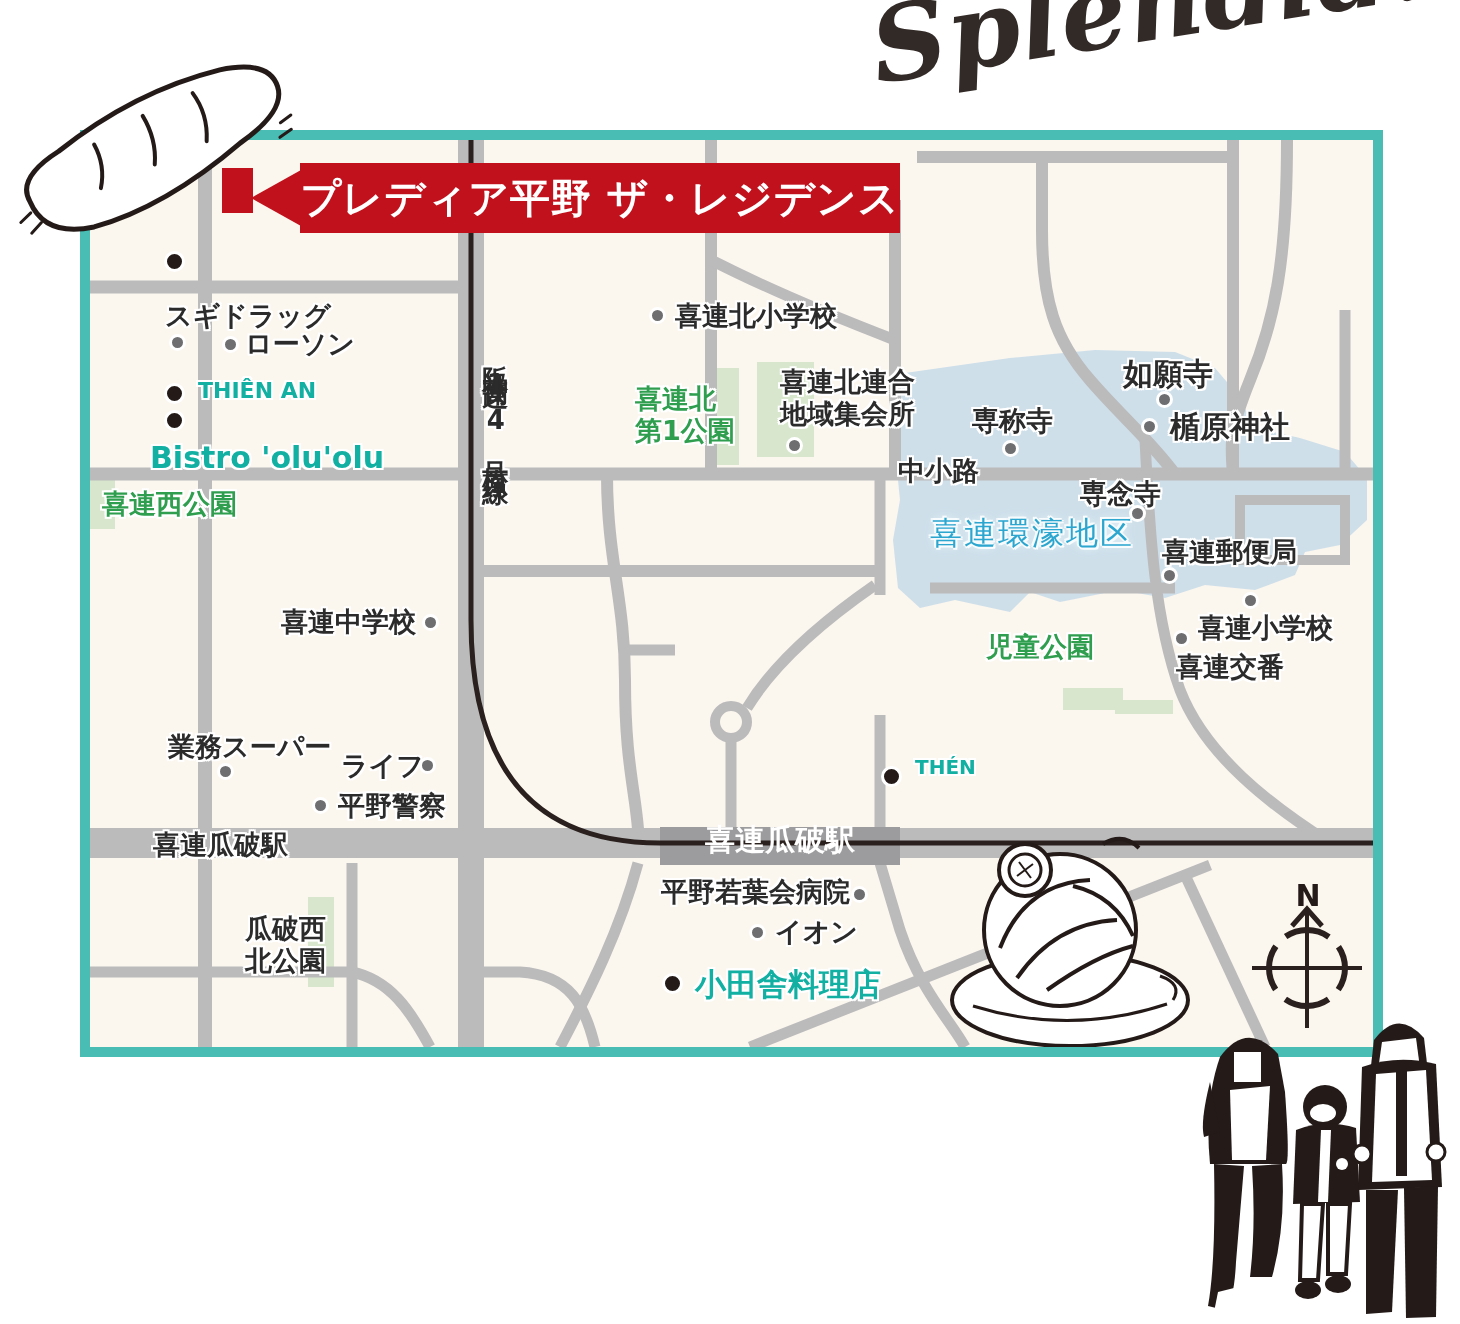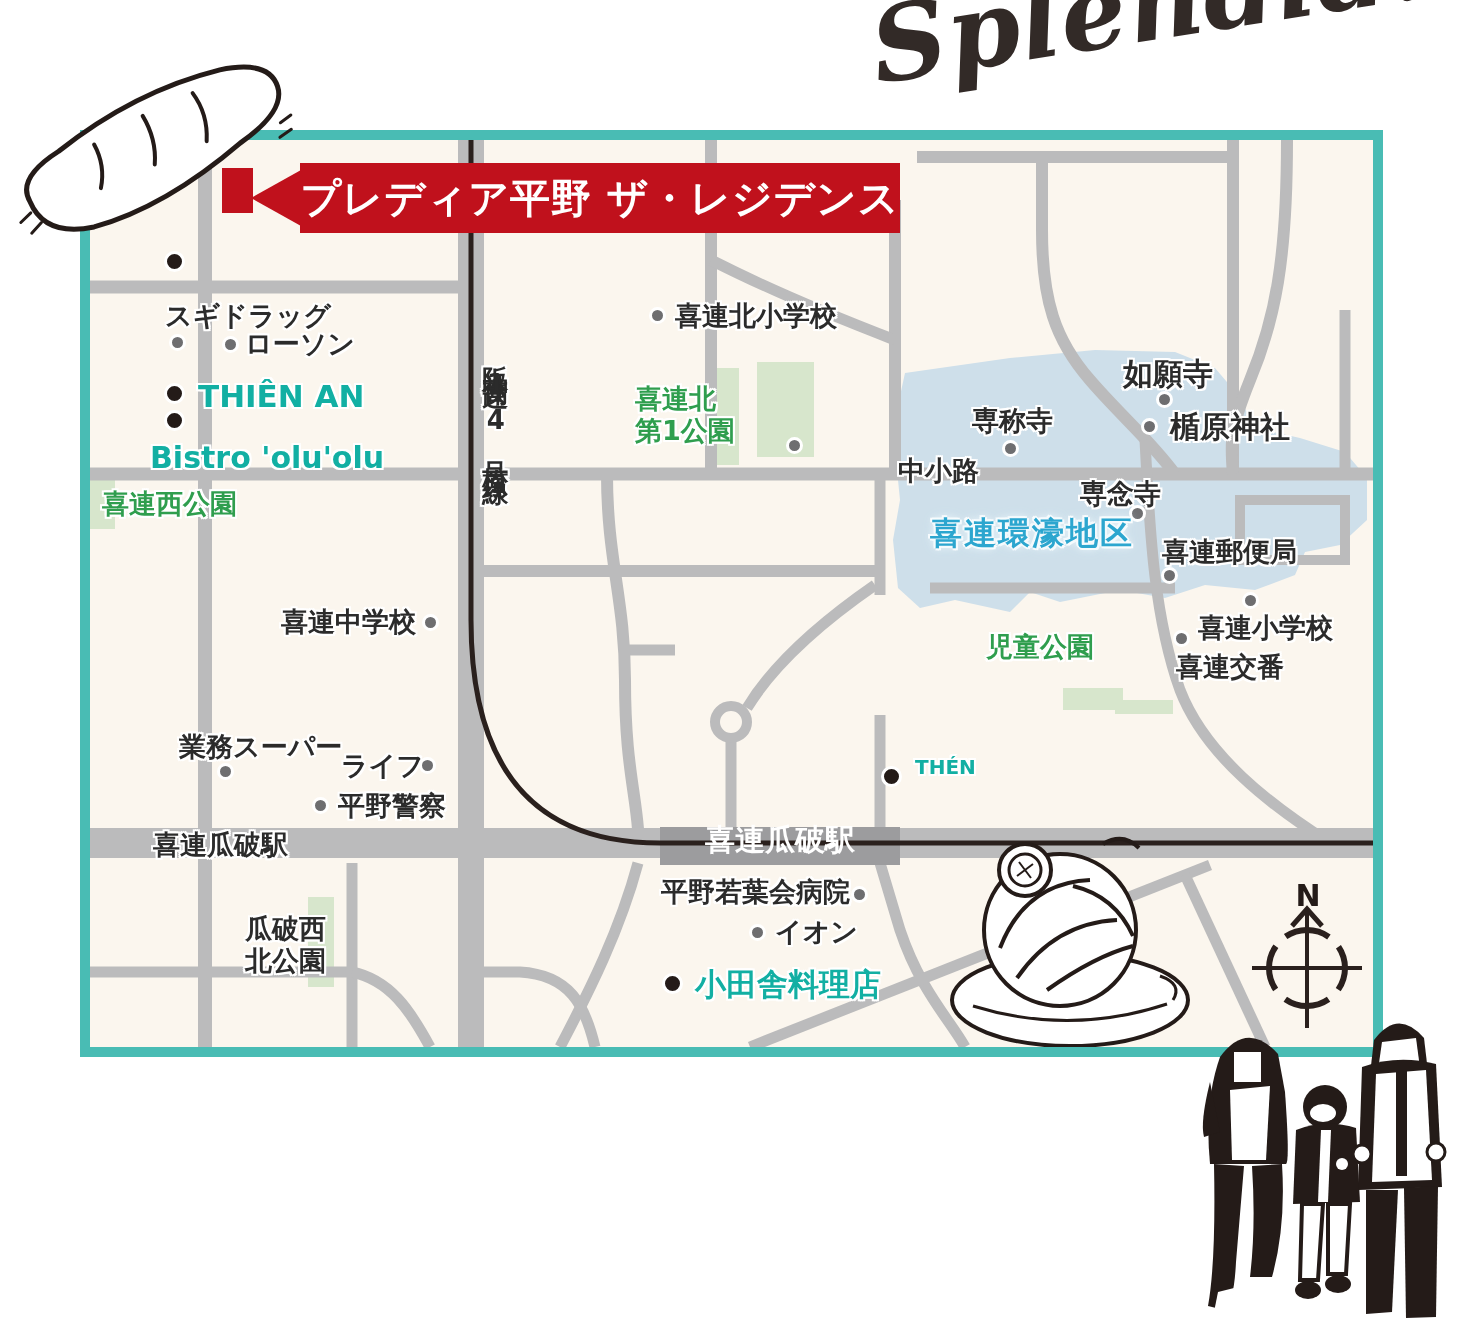--- a/index.html
+++ b/index.html
@@ -16,21 +16,21 @@
   .halo {
     text-shadow:2px 0 0 #fff,-2px 0 0 #fff,0 2px 0 #fff,0 -2px 0 #fff,
                 2px 2px 0 #fff,-2px -2px 0 #fff,2px -2px 0 #fff,-2px 2px 0 #fff;
   }
   .lm { position:absolute; white-space:nowrap; font-size:27px; font-weight:600;
         color:#2b2b2b; line-height:1.18; z-index:4; }
   .teal  { color:#12afa3; font-weight:800; }
   .green { color:#2f9e4e; font-weight:700; }
   .boldlm { font-weight:800; font-size:30px; }
   .district-label {
-    color:#2ca6cf; font-weight:700; font-size:32px; letter-spacing:2px;
+    color:#2ca6cf; font-weight:400; font-size:32px; letter-spacing:2px;
     text-shadow:0 0 8px #ffffff,0 0 14px #cde9f5,
                 2px 0 0 #fff,-2px 0 0 #fff,0 2px 0 #fff,0 -2px 0 #fff,
                 2px 2px 0 #fff,-2px -2px 0 #fff;
   }
   .dot { position:absolute; width:17px; height:17px; border-radius:50%;
          background:#6e6e70; border:3px solid #fff; z-index:3; }
   .dot.blk { background:#241b18; width:21px; height:21px; }
   .vtext { writing-mode:vertical-rl; text-orientation:upright; letter-spacing:6px;
            font-size:26px; font-weight:600; }
   .banner {
@@ -178,44 +178,48 @@
   <span class="dot" style="left:127px;top:623px"></span>
   <span class="dot" style="left:329px;top:617px"></span>
   <span class="dot" style="left:222px;top:657px"></span>
   <span class="dot blk" style="left:791px;top:626px"></span>
   <span class="dot" style="left:761px;top:746px"></span>
   <span class="dot" style="left:659px;top:784px"></span>
   <span class="dot blk" style="left:572px;top:833px"></span>
 
   <div class="lm halo" style="left:75px;top:160px">スギドラッグ</div>
   <div class="lm halo" style="left:155px;top:188px">ローソン</div>
-  <div class="lm halo teal" style="left:108px;top:238px;font-size:31px">THIÊN AN</div>
+  <div class="lm halo teal" style="left:108px;top:238px;font-size:22px">THIÊN AN</div>
   <div class="lm halo teal" style="left:60px;top:300px;font-size:30px">Bistro 'olu'olu</div>
   <div class="lm halo green" style="left:12px;top:348px">喜連西公園</div>
 
   <div class="lm halo vtext" style="left:390px;top:205px">阪神高速14号松原線</div>
 
   <div class="lm halo" style="left:585px;top:160px">喜連北小学校</div>
   <div class="lm halo green" style="left:545px;top:243px">
     <div>喜連北</div>
     <div>第1公園</div>
+  </div>
+  <div class="lm halo" style="left:690px;top:226px">
+    <div>喜連北連合</div>
+    <div>地域集会所</div>
   </div>
   <div class="lm halo" style="left:882px;top:265px">専称寺</div>
   <div class="lm halo" style="left:808px;top:315px">中小路</div>
   <div class="lm halo boldlm" style="left:1033px;top:216px">如願寺</div>
   <div class="lm halo boldlm" style="left:1080px;top:269px">楯原神社</div>
   <div class="lm halo" style="left:990px;top:338px">専念寺</div>
   <div class="lm district-label" style="left:840px;top:375px">喜連環濠地区</div>
   <div class="lm halo" style="left:1072px;top:396px">喜連郵便局</div>
   <div class="lm halo" style="left:1108px;top:472px">喜連小学校</div>
   <div class="lm halo" style="left:1086px;top:511px">喜連交番</div>
   <div class="lm halo green" style="left:896px;top:491px">児童公園</div>
 
   <div class="lm halo" style="left:191px;top:466px">喜連中学校</div>
-  <div class="lm halo" style="left:89px;top:591px">業務スーパー</div>
+  <div class="lm halo" style="left:78px;top:591px">業務スーパー</div>
   <div class="lm halo" style="left:251px;top:610px">ライフ</div>
   <div class="lm halo" style="left:248px;top:650px">平野警察</div>
   <div class="lm halo" style="left:63px;top:689px;font-weight:700">喜連瓜破駅</div>
 
   <div class="lm halo teal" style="left:825px;top:616px;font-size:20px">THÉN</div>
   <div class="station-label">喜連瓜破駅</div>
 
   <div class="lm halo" style="left:571px;top:736px">平野若葉会病院</div>
   <div class="lm halo" style="left:685px;top:776px">イオン</div>
   <div class="lm halo teal" style="left:605px;top:826px;font-size:31px">小田舎料理店</div>

